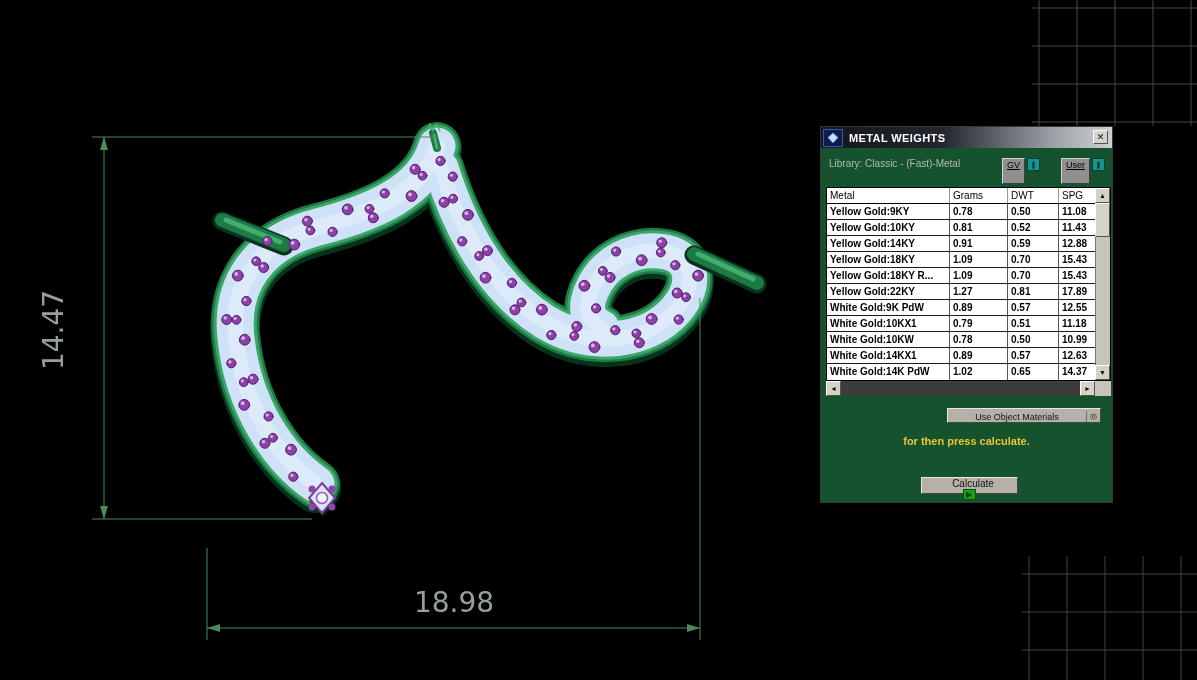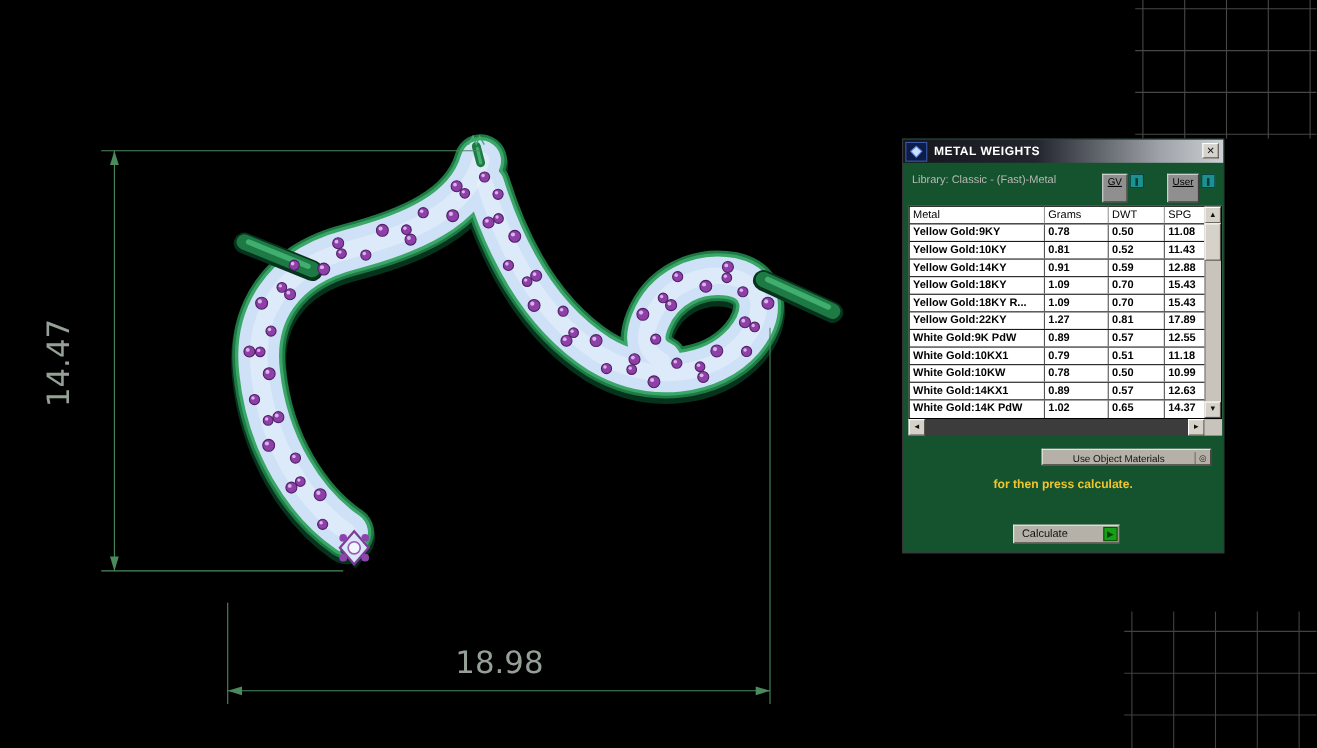--- a/index.html
+++ b/index.html
@@ -38,21 +38,21 @@
   .hsb{position:absolute;left:5px;top:254px;width:285px;height:15px;background:#3c3c3c;display:flex;align-items:center;}
   .hsb .track{flex:1;height:100%;background:#3c3c3c;}
   .hsb .corner{width:16px;height:15px;background:#c8c4bc;}
 
   .dropdown{position:absolute;right:11px;top:281px;width:154px;height:15px;background:#b5b1a8;border:1px solid;border-color:#e9e7e1 #474641 #474641 #e9e7e1;font-size:9px;color:#111;display:flex;align-items:flex-end;box-sizing:border-box;}
   .dropdown .lbl{flex:1;text-align:center;white-space:nowrap;overflow:hidden;}
   .dropdown .dicon{width:13px;height:11px;border-left:1px solid #706e68;font-size:8px;display:flex;align-items:center;justify-content:center;color:#222;}
 
   .instr{position:absolute;left:0;right:0;top:308px;text-align:center;color:#edc531;font-weight:bold;font-size:11px;line-height:13px;}
 
-  .calc{position:absolute;left:100px;top:350px;width:97px;height:17px;background:#b5b1a8;border:1px solid;border-color:#e9e7e1 #474641 #474641 #e9e7e1;display:flex;align-items:center;box-sizing:border-box;}
+  .calc{position:absolute;left:100px;top:350px;width:97px;height:17px;background:#b5b1a8;border:1px solid;border-color:#e9e7e1 #474641 #474641 #e9e7e1;display:flex;align-items:center;box-sizing:border-box;flex-direction:column;}
   .calc .lbl{flex:1;font-size:10px;color:#111;padding-left:7px;text-align:left;}
   .calc .play{width:13px;height:13px;background:#17a017;border:1px solid #0a520a;color:#064206;font-size:8px;display:flex;align-items:center;justify-content:center;margin-right:1px;box-sizing:border-box;}
 </style>
 </head>
 <body>
 
 <svg id="scene" xmlns="http://www.w3.org/2000/svg" width="1197" height="680">
 
   <g stroke="#474747" stroke-width="1">
     <line x1="1039" y1="0" x2="1039" y2="126"></line>

